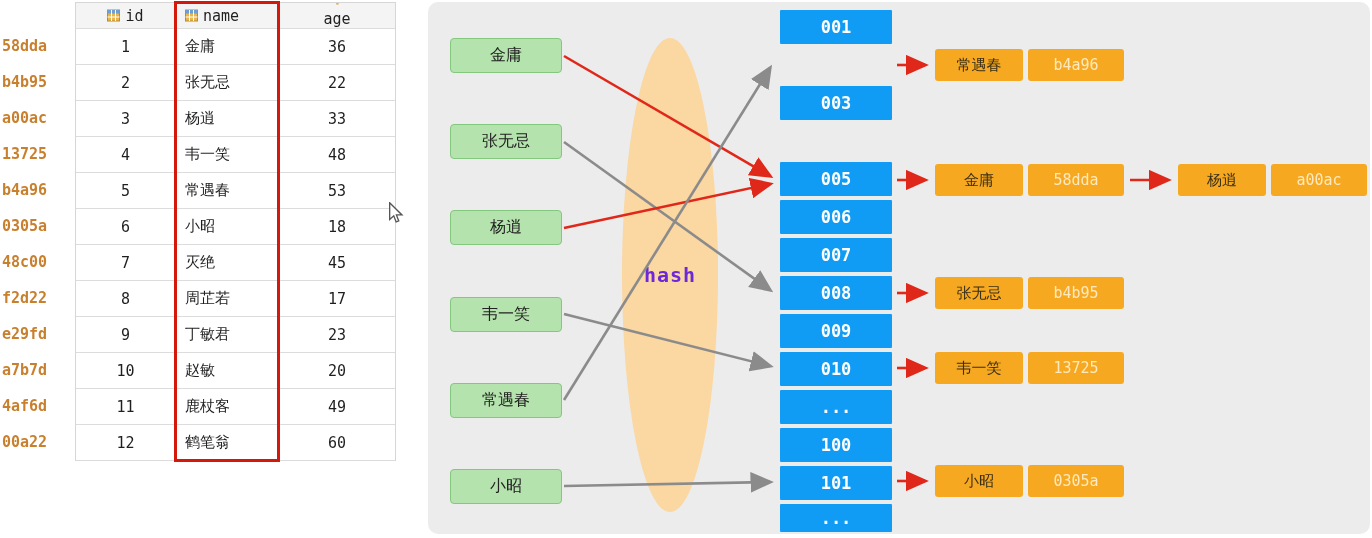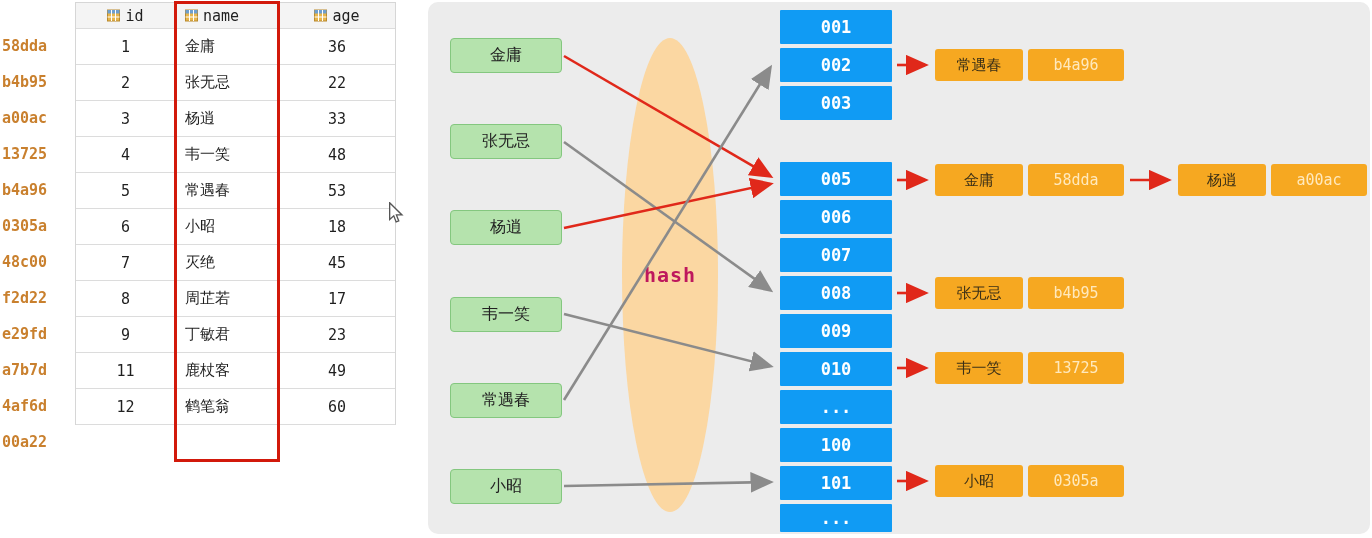--- a/index.html
+++ b/index.html
@@ -14,21 +14,21 @@
   .hash-col .hlbl { height:36px; display:flex; align-items:center; padding-left:2px; }
 
   .db-table { position:absolute; left:75px; top:2px; width:321px;
               border:1px solid #d6d6d6; border-bottom:none;
               font-family:"DejaVu Sans Mono", monospace; font-size:15px; color:#1f1f1f;
               background:#fff; }
   .thead { display:flex; height:26px; background:#f4f4f4; }
   .trow  { display:flex; height:36px; background:#fff; }
   .cell  { border-right:1px solid #dcdcdc; border-bottom:1px solid #dcdcdc;
            display:flex; align-items:center; overflow:hidden; }
-  .cell:last-child { border-right:none; }
+  .cell:last-child { border-right:none;flex-direction:column; }
   .col-id   { width:100px; justify-content:center; }
   .col-name { width:103px; padding-left:9px; }
   .col-age  { width:116px; justify-content:center; }
   .thead .cell { gap:5px; }
   .thead .col-id { justify-content:center; padding-left:0; }
   .thead .col-age { justify-content:center; }
 
   .name-highlight { position:absolute; left:174px; top:1px; width:106px; height:461px;
                     border:3px solid #d2190b; pointer-events:none; }
 
@@ -37,21 +37,21 @@
            background:#ececec; border-radius:10px; }
 
   .key-box { position:absolute; left:450px; width:112px; height:35px;
              background:#b5e3ad; border:1px solid #84c77f; border-radius:4px;
              display:flex; align-items:center; justify-content:center;
              font-size:16px; color:#222; }
 
   .hash-capsule { position:absolute; left:622px; top:38px; width:96px; height:474px;
                   background:#fbd7a2; border-radius:50% / 50%;
                   display:flex; align-items:center; justify-content:center; }
-  .hash-capsule span { color:#be185d; font-size:20px; font-weight:600; letter-spacing:1px;
+  .hash-capsule span { color:#6d28d9; font-size:20px; font-weight:600; letter-spacing:1px;
                        font-family:"DejaVu Sans Mono", monospace; }
 
   .slot { position:absolute; left:780px; width:112px; height:34px;
           background:#109bf4; color:#fff; border-radius:1px;
           display:flex; align-items:center; justify-content:center;
           font-family:"DejaVu Sans Mono", monospace; font-size:17px; font-weight:600; }
 
   .entry { position:absolute; display:flex; gap:5px; height:32px; }
   .entry .ename { width:88px; background:#f6a821; border-radius:3px;
                   display:flex; align-items:center; justify-content:center;
@@ -156,20 +156,25 @@
       <div class="cell col-id">8</div>
       <div class="cell col-name">周芷若</div>
       <div class="cell col-age">17</div>
     </div>
     <div class="trow">
       <div class="cell col-id">9</div>
       <div class="cell col-name">丁敏君</div>
       <div class="cell col-age">23</div>
     </div>
     <div class="trow">
+      <div class="cell col-id">10</div>
+      <div class="cell col-name">赵敏</div>
+      <div class="cell col-age">20</div>
+    </div>
+    <div class="trow">
       <div class="cell col-id">11</div>
       <div class="cell col-name">鹿杖客</div>
       <div class="cell col-age">49</div>
     </div>
     <div class="trow">
       <div class="cell col-id">12</div>
       <div class="cell col-name">鹤笔翁</div>
       <div class="cell col-age">60</div>
     </div>
   </div>
@@ -183,21 +188,20 @@
   </div>
 
   <div class="key-box" style="top:38px">金庸</div>
   <div class="key-box" style="top:124px">张无忌</div>
   <div class="key-box" style="top:210px">杨逍</div>
   <div class="key-box" style="top:297px">韦一笑</div>
   <div class="key-box" style="top:383px">常遇春</div>
   <div class="key-box" style="top:469px">小昭</div>
 
   <div class="slot" style="top:10px">001</div>
-  <div class="slot" style="top:48px">002</div>
   <div class="slot" style="top:86px">003</div>
   <div class="slot" style="top:162px">005</div>
   <div class="slot" style="top:200px">006</div>
   <div class="slot" style="top:238px">007</div>
   <div class="slot" style="top:276px">008</div>
   <div class="slot" style="top:314px">009</div>
   <div class="slot" style="top:352px">010</div>
   <div class="slot" style="top:390px">...</div>
   <div class="slot" style="top:428px">100</div>
   <div class="slot" style="top:466px">101</div>

